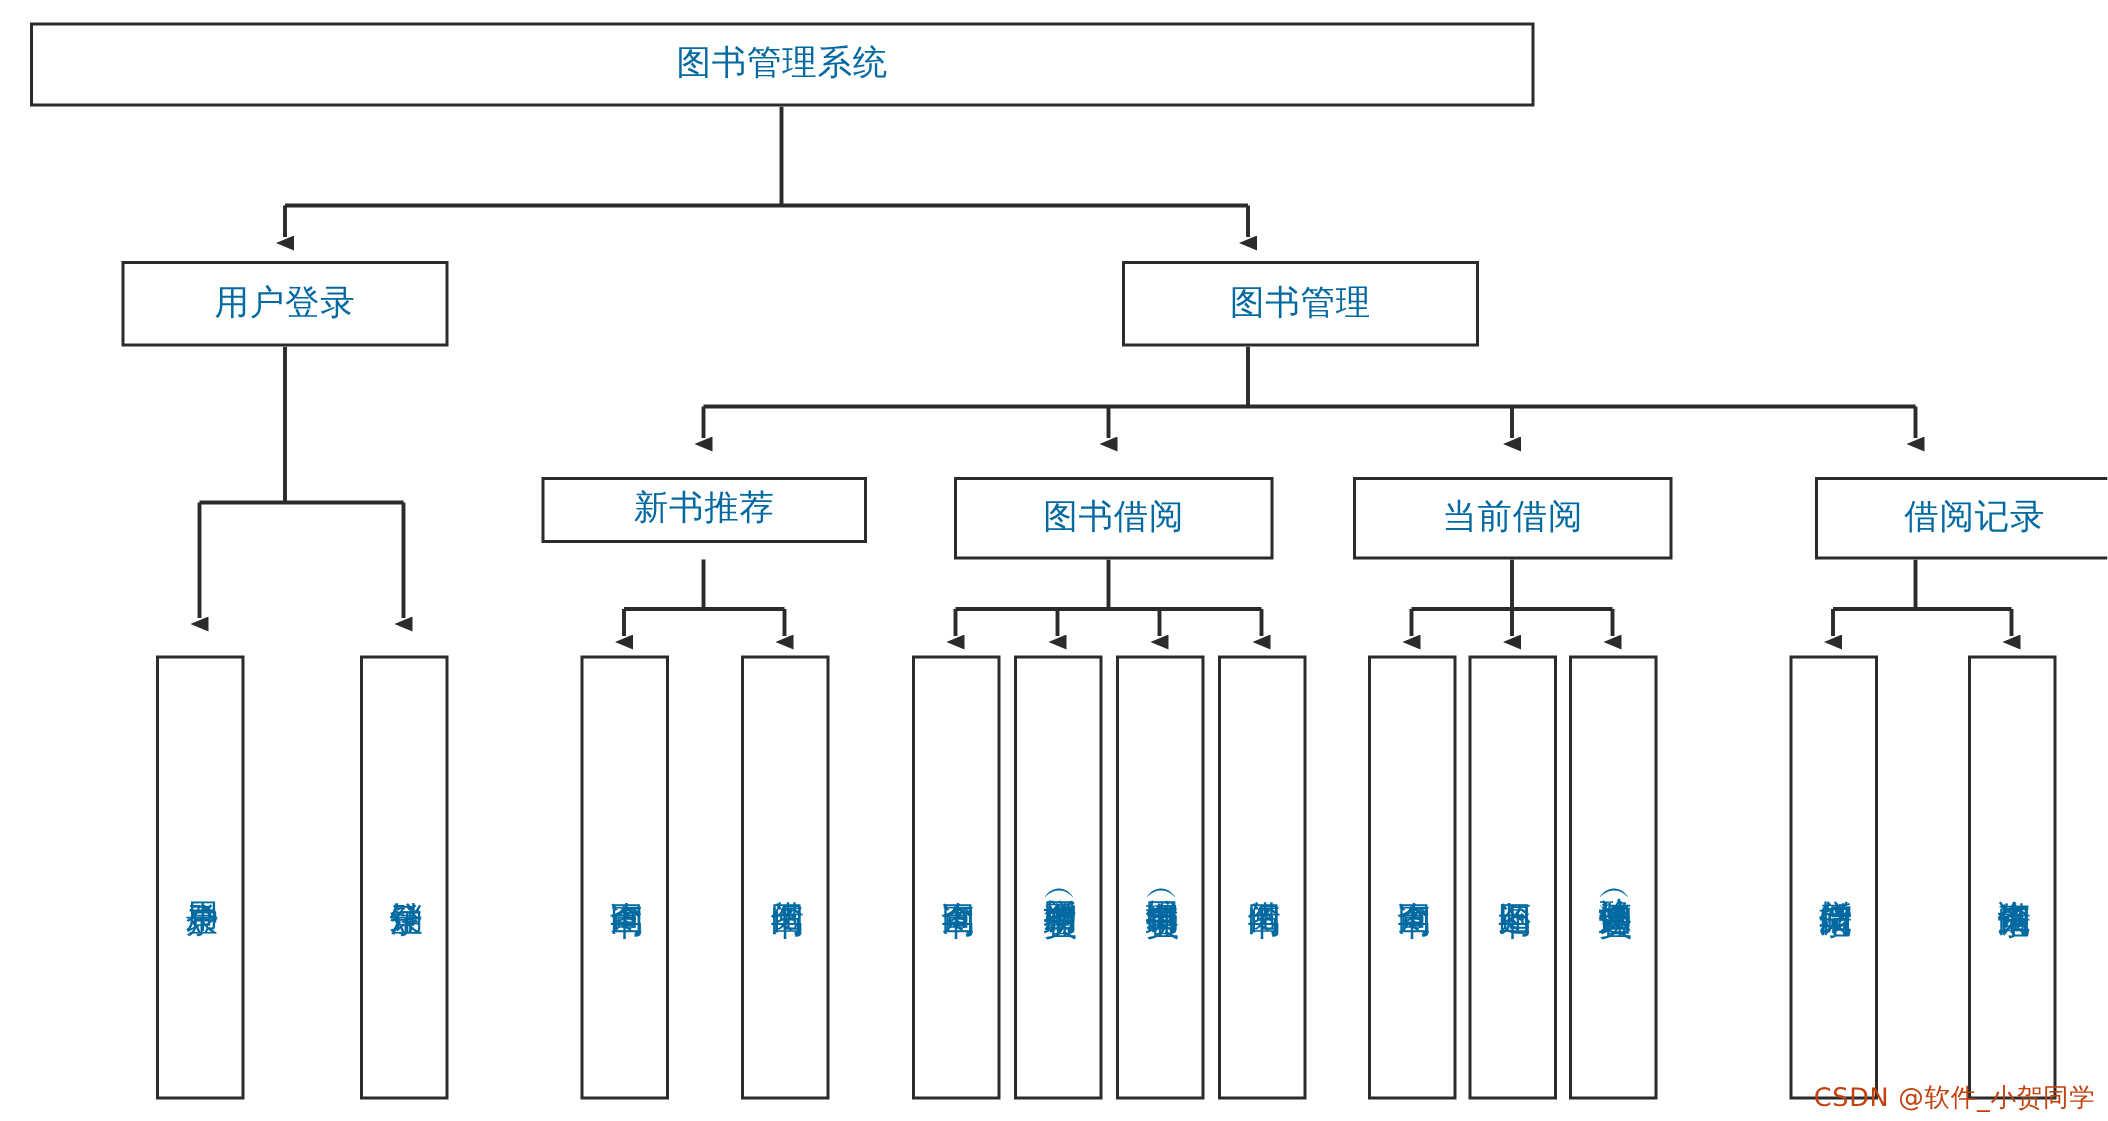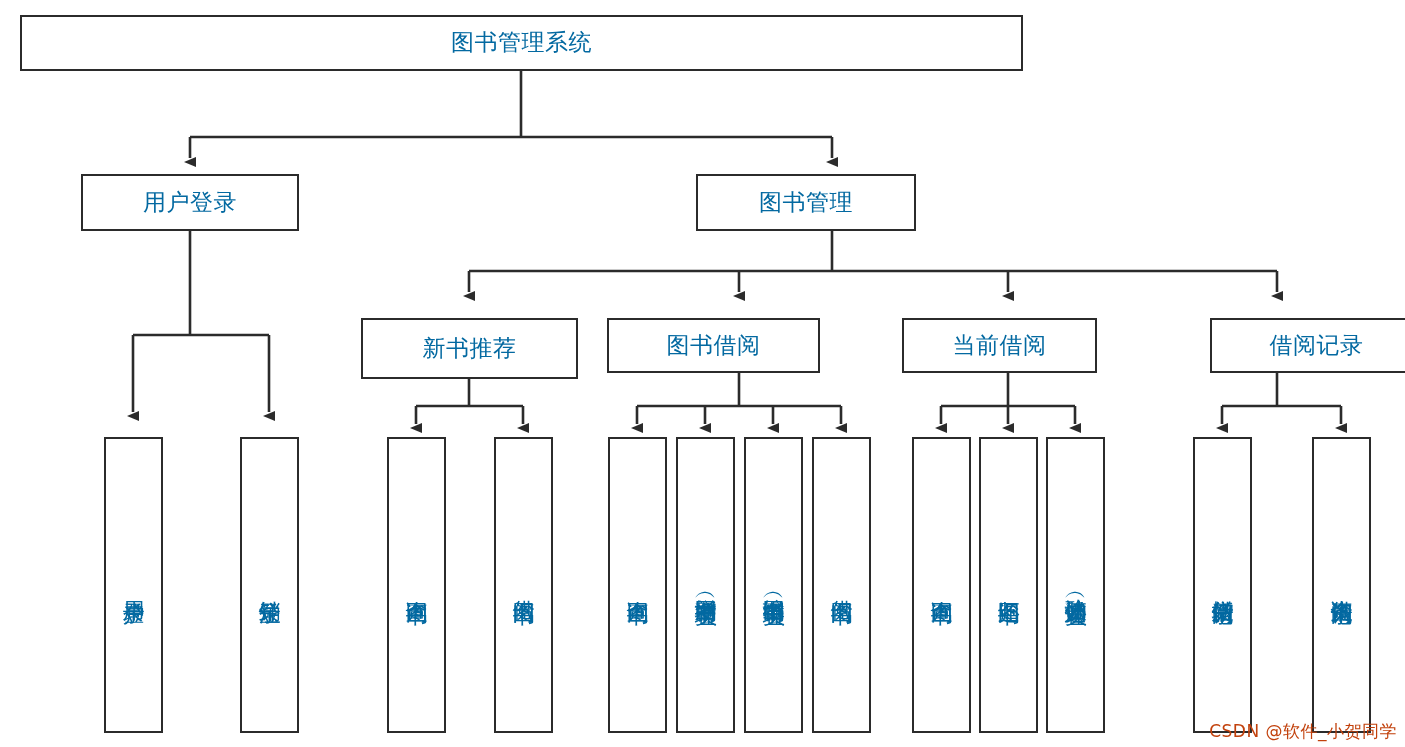--- a/index.html
+++ b/index.html
@@ -120,31 +120,31 @@
     </g>
   </svg>
 
   <div class="node h" style="left:20px; top:15px; width:1003px; height:56px;">
     <span>图书管理系统</span>
   </div>
 
   <div class="node h" style="left:81px; top:174px; width:218px; height:57px;">
     <span>用户登录</span>
   </div>
-  <div class="node h" style="left:696px; top:174px; width:220px; height:57px;">
+  <div class="node h" style="left:748px; top:174px; width:238px; height:57px;">
     <span>图书管理</span>
   </div>
 
-  <div class="node h" style="left:361px; top:318px; width:217px; height:61px;">
+  <div class="node h" style="left:361px; top:318px; width:217px; height:44px;">
     <span>新书推荐</span>
   </div>
-  <div class="node h" style="left:607px; top:318px; width:213px; height:55px;">
+  <div class="node h" style="left:636px; top:318px; width:213px; height:55px;">
     <span>图书借阅</span>
   </div>
-  <div class="node h" style="left:902px; top:318px; width:195px; height:55px;">
+  <div class="node h" style="left:902px; top:318px; width:213px; height:55px;">
     <span>当前借阅</span>
   </div>
   <div class="node h" style="left:1210px; top:318px; width:213px; height:55px;">
     <span>借阅记录</span>
   </div>
 
   <div class="node v" style="left:104px; top:437px; width:59px; height:296px;">
     <span class="vtxt">用户登录</span>
   </div>
   <div class="node v" style="left:240px; top:437px; width:59px; height:296px;">

